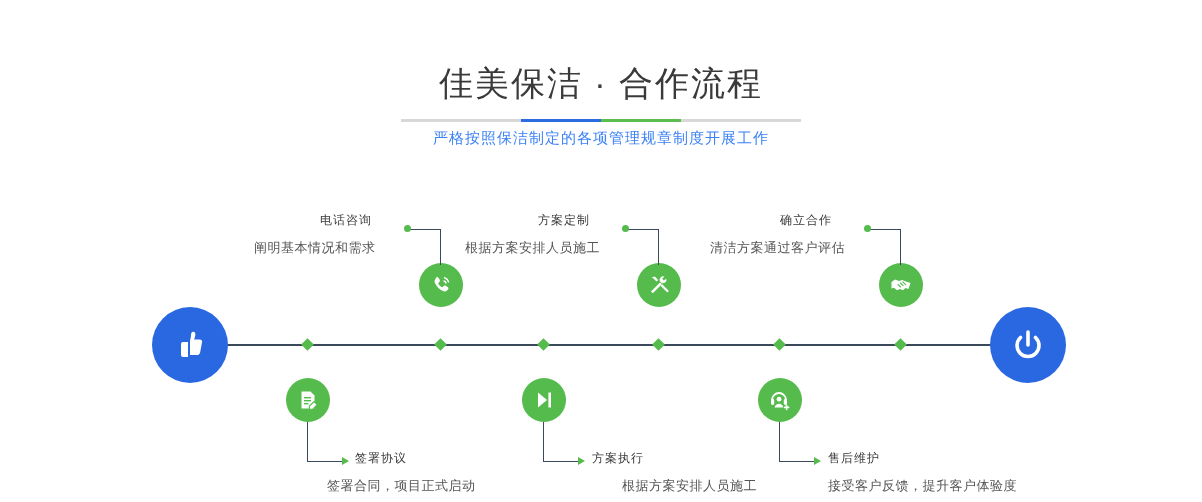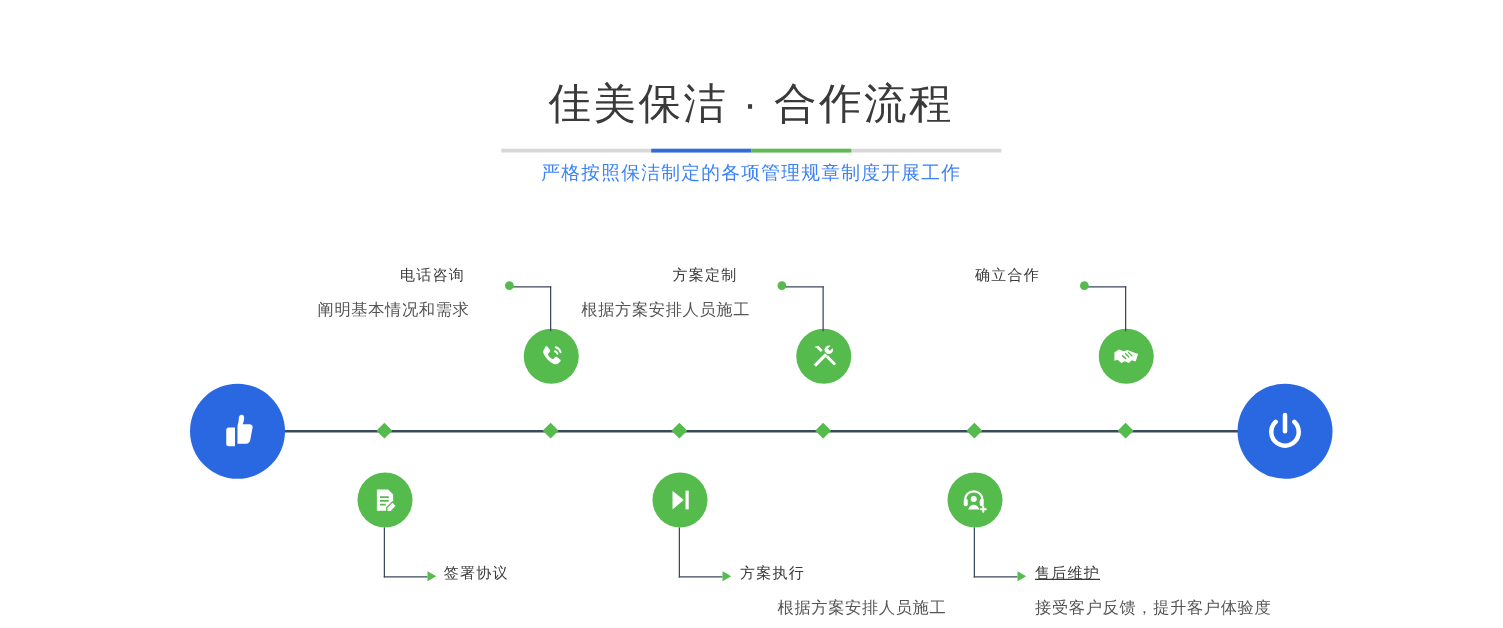--- a/index.html
+++ b/index.html
@@ -212,20 +212,21 @@
         <rect x="8" y="15" width="4.5" height="1.4" fill="#55bb4d"></rect>
         <path d="M18 13.5 l3.2 3.2 l-4.6 4.6 l-3.2 0 l0 -3.2 z" fill="#ffffff" stroke="#55bb4d" stroke-width="1.1"></path>
       </svg>
     </span>
   </div>
   <div class="diamond" style="left:303px; top:317px;"></div>
   <div class="vline" style="left:307px; top:399px; height:40px;"></div>
   <div class="hline" style="left:307px; top:438px; width:35px;"></div>
   <div class="arrow-right" style="left:342px; top:434px;"></div>
   <div class="lbl-title" style="left:355px; top:427px;">签署协议</div>
+  <div class="lbl-desc" style="left:327px; top:454px;">签署合同，项目正式启动</div>
 
   <div class="node" style="left:637px; top:240px;">
     <span>
       <svg width="24" height="24" viewBox="0 0 24 24">
         <path d="M4 18.5 l9 -9 l1.8 1.8 l-9 9 z" fill="#ffffff"></path>
         <path d="M12.8 8.2 a3.6 3.6 0 0 1 4.6 -4.6 l-2.2 2.2 l1.8 1.8 l2.2 -2.2 a3.6 3.6 0 0 1 -4.6 4.6 z" fill="#ffffff"></path>
         <path d="M19.6 18.8 l-6 -6 l1.6 -1.6 l6 6 a1.1 1.1 0 0 1 0 1.6 a1.1 1.1 0 0 1 -1.6 0 z" fill="#ffffff"></path>
         <path d="M4.4 4.6 l3.4 -1 l3.4 3.4 l-1.6 1.6 l-3.4 -3.4 z" fill="#ffffff"></path>
       </svg>
     </span>
@@ -258,36 +259,37 @@
         <path d="M2.5 9 l3.5 -2.5 l4 1.5 l3 -1 l4 1.5 l4.5 1.6 l-2 6 l-3 -1 l-2.5 2.2 l-3 -1.4 l-3 1.4 l-3 -2.6 l-2.5 .8 z" fill="#ffffff"></path>
         <path d="M9 11.5 l2.6 2.4 M11.5 10 l2.6 2.6 M13.8 8.9 l2.8 2.8" stroke="#55bb4d" stroke-width="1.1" fill="none" stroke-linecap="round"></path>
       </svg>
     </span>
   </div>
   <div class="diamond" style="left:896px; top:317px;"></div>
   <div class="vline" style="left:900px; top:206px; height:36px;"></div>
   <div class="hline" style="left:868px; top:206px; width:33px;"></div>
   <div class="dot" style="left:864px; top:202px;"></div>
   <div class="lbl-title" style="left:780px; top:189px;">确立合作</div>
+  <div class="lbl-desc" style="left:710px; top:216px;">清洁方案通过客户评估</div>
 
   <div class="node" style="left:758px; top:355px;">
     <span>
       <svg width="24" height="24" viewBox="0 0 24 24">
         <path d="M4 12 a7 7 0 0 1 14 0" fill="none" stroke="#ffffff" stroke-width="1.8"></path>
         <rect x="3" y="11" width="3.2" height="6" rx="1.4" fill="#ffffff"></rect>
         <rect x="15.8" y="11" width="3.2" height="6" rx="1.4" fill="#ffffff"></rect>
         <circle cx="11" cy="11.2" r="2.4" fill="#ffffff"></circle>
         <path d="M6.6 19.5 c.6 -2.6 2.4 -3.8 4.4 -3.8 c2 0 3.8 1.2 4.4 3.8 z" fill="#ffffff"></path>
         <g stroke="#ffffff" stroke-width="1.6" stroke-linecap="round">
           <line x1="18.6" y1="17.4" x2="18.6" y2="21.4"></line>
           <line x1="16.6" y1="19.4" x2="20.6" y2="19.4"></line>
         </g>
       </svg>
     </span>
   </div>
   <div class="diamond" style="left:775px; top:317px;"></div>
   <div class="vline" style="left:779px; top:399px; height:40px;"></div>
   <div class="hline" style="left:779px; top:438px; width:35px;"></div>
   <div class="arrow-right" style="left:814px; top:434px;"></div>
-  <div class="lbl-title" style="left:828px; top:427px;text-decoration:underline;">售后维护</div>
+  <div class="lbl-title" style="left:828px; top:427px;">售后维护</div>
   <div class="lbl-desc" style="left:828px; top:454px;">接受客户反馈，提升客户体验度</div>
 
 </div>
 
 </body></html>

